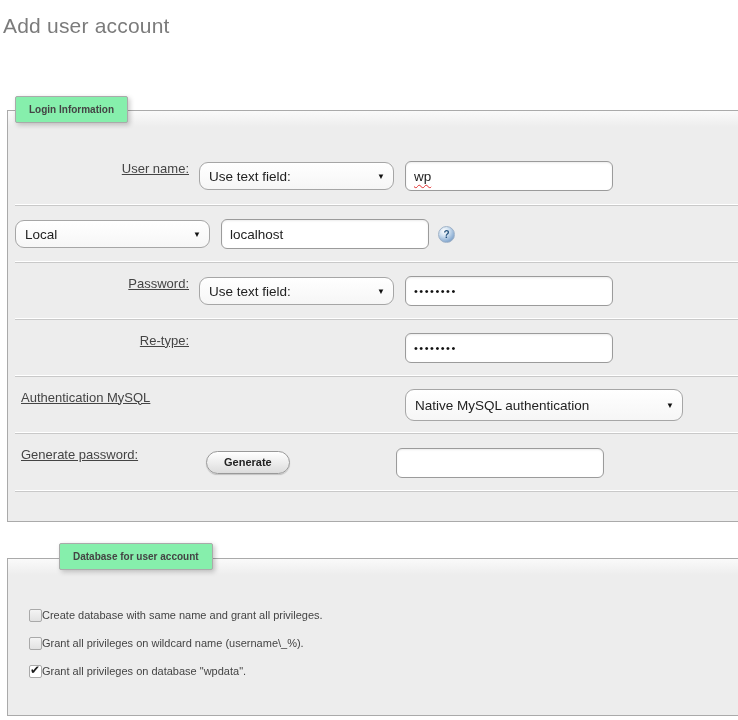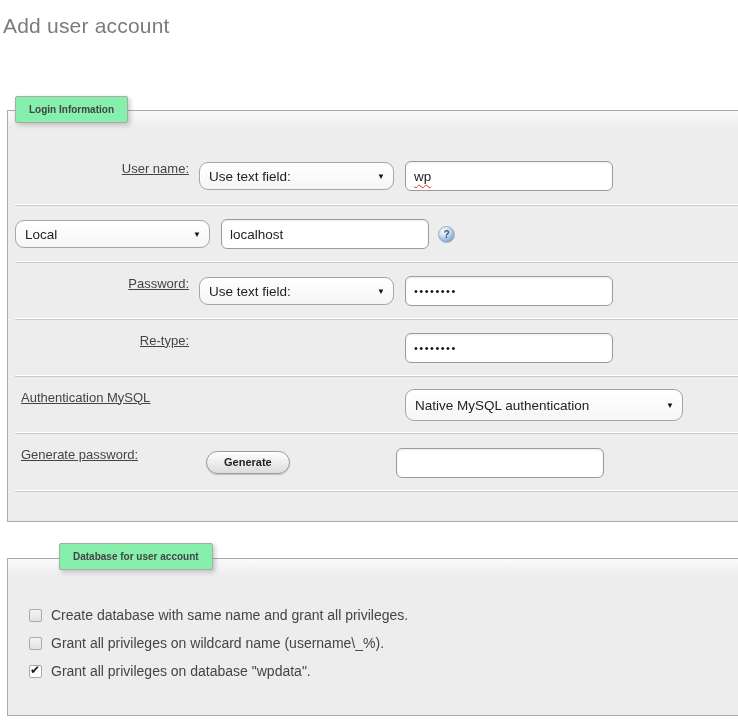--- a/index.html
+++ b/index.html
@@ -136,21 +136,21 @@
     position: relative;
     cursor: pointer;
   }
   .cb .check { display: none; }
   .cb.checked { background: #ffffff; }
   .cb.checked .check {
     display: block;
     position: absolute; top: -3px; left: 0px;
     font-size: 12px; color: #1a1a1a; line-height: 14px;
   }
-  .cb-label { margin-left: 9px; font-size: 14px; color: #444444; cursor: pointer; }
+  .cb-label { font-size: 11px; color: #444444; cursor: pointer; }
 </style>
 </head>
 <body>
 
 <div id="stage">
 
   <div class="page-title">Add user account</div>
 
   <div class="legend" id="legend-login">Login Information</div>
 

